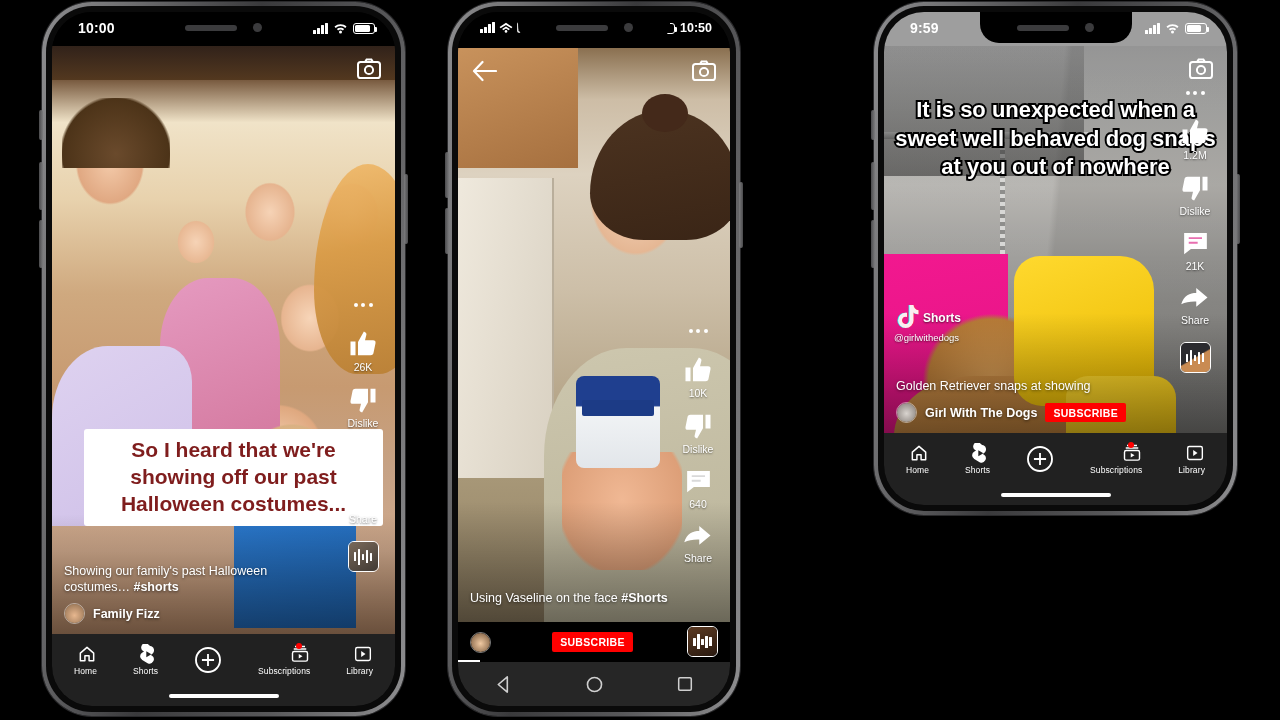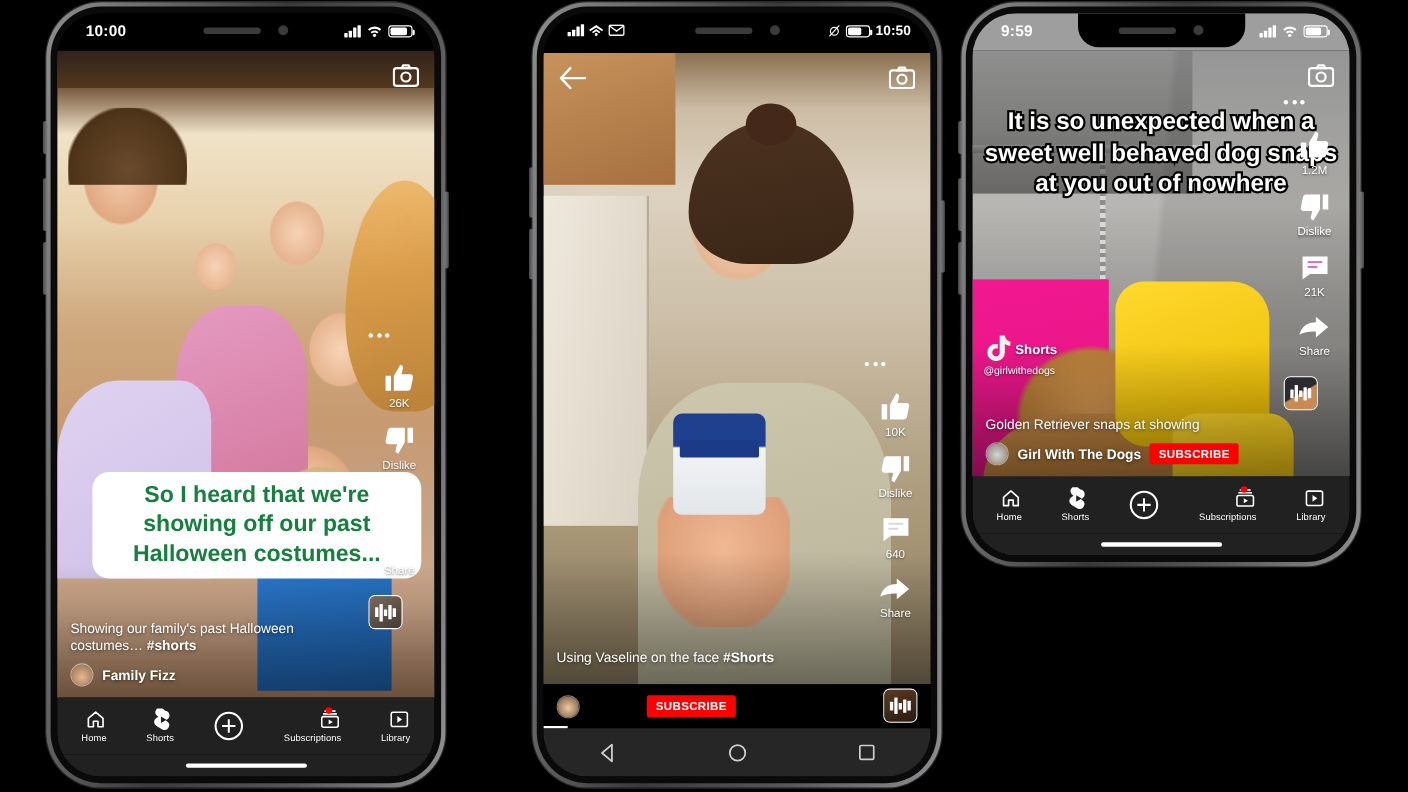--- a/index.html
+++ b/index.html
@@ -30,21 +30,21 @@
     background:#000;
   }
   
   .btn-sil{ position:absolute; left:-3px; width:4px; border-radius:2px;
             background:linear-gradient(90deg,#4a4a4c,#7c7c7e); }
   .btn-pwr{ position:absolute; right:-3px; width:4px; border-radius:2px;
             background:linear-gradient(270deg,#4a4a4c,#7c7c7e); }
 
   
   #phone1{ left:42px;  top:2px;  width:363px; height:714px; }
-  #phone2{ left:484px; top:2px;  width:372px; height:714px; }
+  #phone2{ left:448px; top:2px;  width:292px; height:714px; }
   #phone3{ left:874px; top:2px;  width:363px; height:513px; }
 
   
   .statusbar{
     position:relative; height:34px; width:100%;
     background:#000; color:#fff;
     display:flex; align-items:center; z-index:6;
     font-size:13px; font-weight:bold;
   }
   .sb-time-ios{ position:absolute; left:26px; top:8px; font-size:14px; font-weight:bold; letter-spacing:.2px;}
@@ -84,21 +84,21 @@
     position:relative; flex:1 1 auto; width:100%; overflow:hidden;
   }
   .vid-layer{ position:absolute; inset:0; }
 
   
   .back-arrow{ position:absolute; left:14px; top:12px; z-index:5; }
   .cam-icon{ position:absolute; right:14px; top:12px; z-index:5; }
 
   .rail{
     position:absolute; right:4px; bottom:0; z-index:5;
-    display:flex; flex-direction:column; 
+    display:flex; flex-direction:column; align-items:center;
     color:#fff; width:56px;
   }
   .rail .act{ display:flex; flex-direction:column; align-items:center; margin-bottom:12px;}
   .rail .act .lbl{ font-size:10.5px; margin-top:2px; text-shadow:0 1px 2px rgba(0,0,0,.55); font-weight:500;}
   .dots3{ display:flex; gap:3.5px; margin-bottom:22px; }
   .dots3 i{ width:4px;height:4px;border-radius:50%;background:#fff; display:block;}
 
   .sound-thumb{
     width:31px;height:31px;border-radius:6px;border:1.6px solid #fff;
     overflow:hidden; position:relative; margin-top:4px;
@@ -117,22 +117,22 @@
   .meta .desc b{ font-weight:bold; }
   .chanrow{ display:flex; align-items:center; gap:8px; margin-top:8px;}
   .avatar{ width:21px;height:21px;border-radius:50%; overflow:hidden; position:relative; flex:0 0 auto;
            border:1px solid rgba(255,255,255,.5);}
   .chan-name{ font-size:12.5px; font-weight:bold; text-shadow:0 1px 3px rgba(0,0,0,.6);}
   .sub-btn{ background:#ff0000; color:#fff; font-size:10.5px; font-weight:bold;
             padding:4px 8px 3.5px; border-radius:2px; letter-spacing:.3px; border:0; cursor:pointer;}
 
   
   .capbox{
-    position:absolute; z-index:3; background:#fff; color:#15803d;
-    font-weight:bold; text-align:center; border-radius:15px;
+    position:absolute; z-index:3; background:#fff; color:#7f1d1d;
+    font-weight:bold; text-align:center; border-radius:3px;
   }
 
   
   .stroketext{
     position:absolute; z-index:3; color:#fff; font-weight:bold; text-align:center;
     line-height:1.3;
     -webkit-text-stroke:4px #000; paint-order:stroke fill;
     text-shadow:0 0 1px #000;
   }
 

